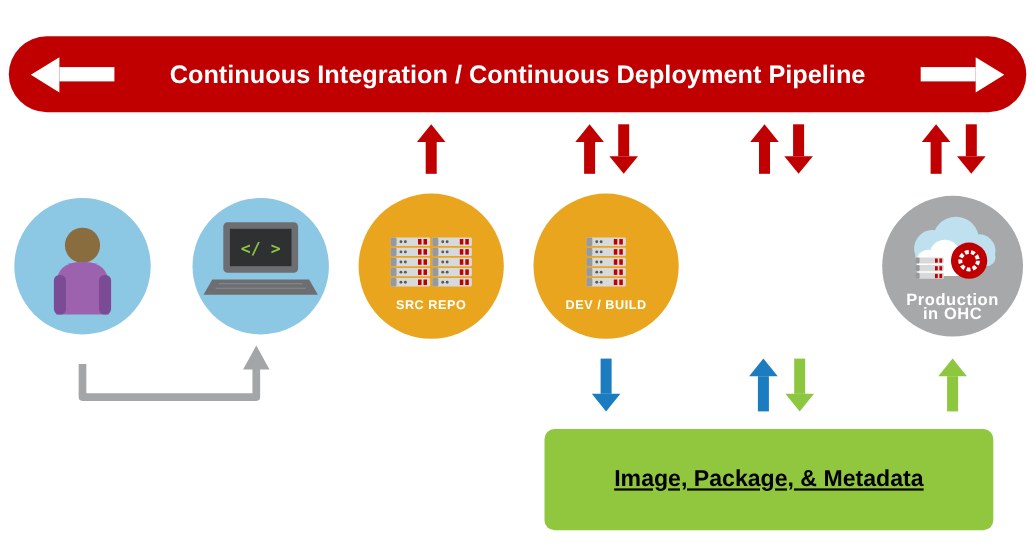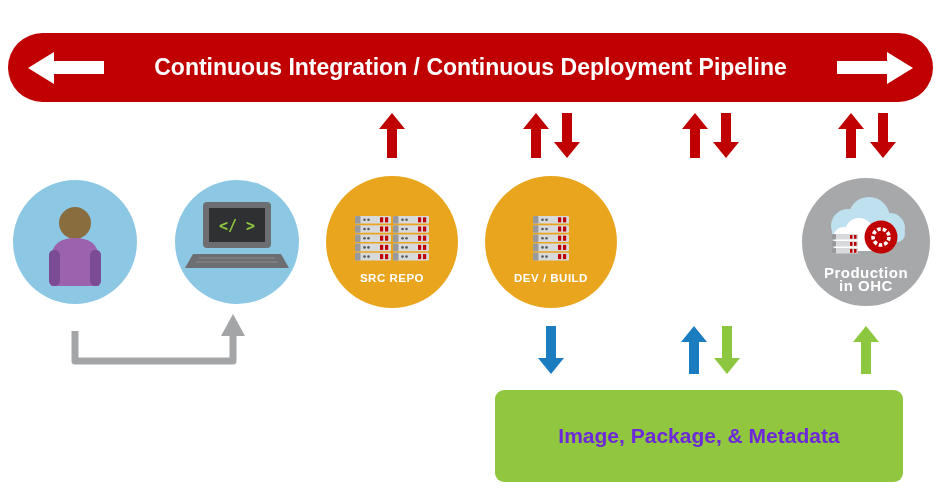--- a/index.html
+++ b/index.html
@@ -46,23 +46,23 @@
   .c-red   { color:#c00000; }
   .c-blue  { color:#1c7cc0; }
   .c-green { color:#8dc63f; }
 
   
   .connector { position:absolute; left:55px; top:293px; }
 
   
   .repo-box {
     position:absolute; left:495px; top:374px; width:408px; height:92px;
-    background:#90c73e; border-radius:9px; color:#6d28d9;
+    background:#90c73e; border-radius:9px; color:#000000;
     display:flex; flex-direction:column; align-items:center; justify-content:center;
-    font-weight:bold; font-size:21px; line-height:28px; text-align:center;
+    font-weight:bold; font-size:21px; line-height:28px; text-align:center;text-decoration:underline;
   }
 </style>
 </head>
 <body>
 
 <div class="canvas">
 
   <svg width="0" height="0" style="position:absolute" aria-hidden="true">
     <defs>
       <g id="srv-unit">

